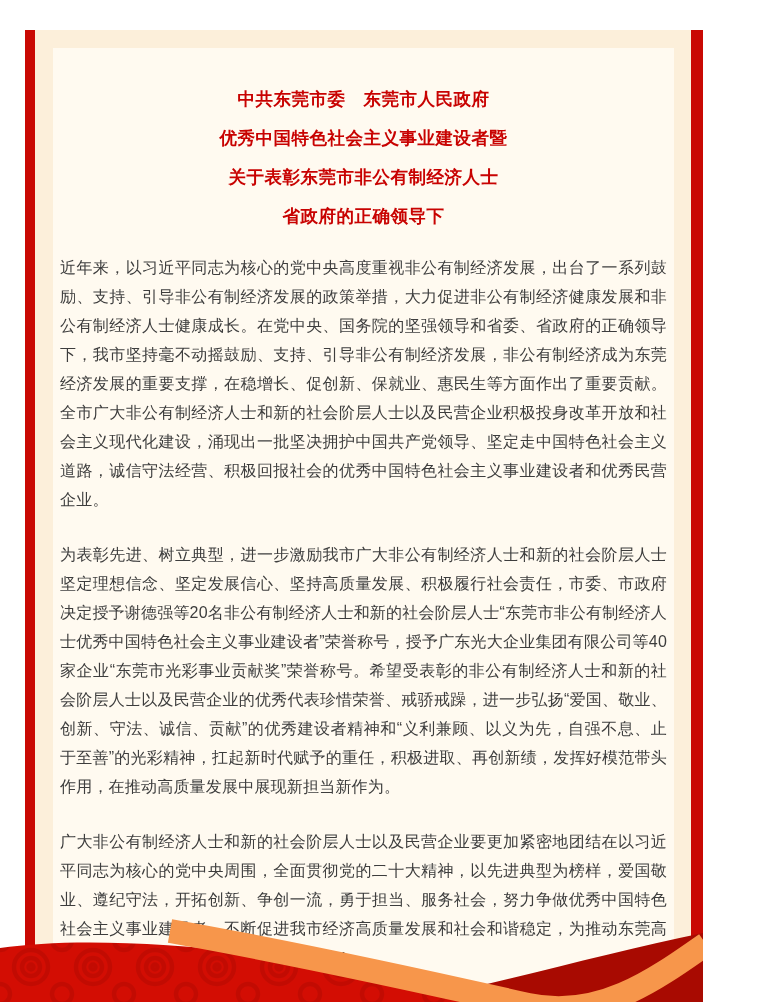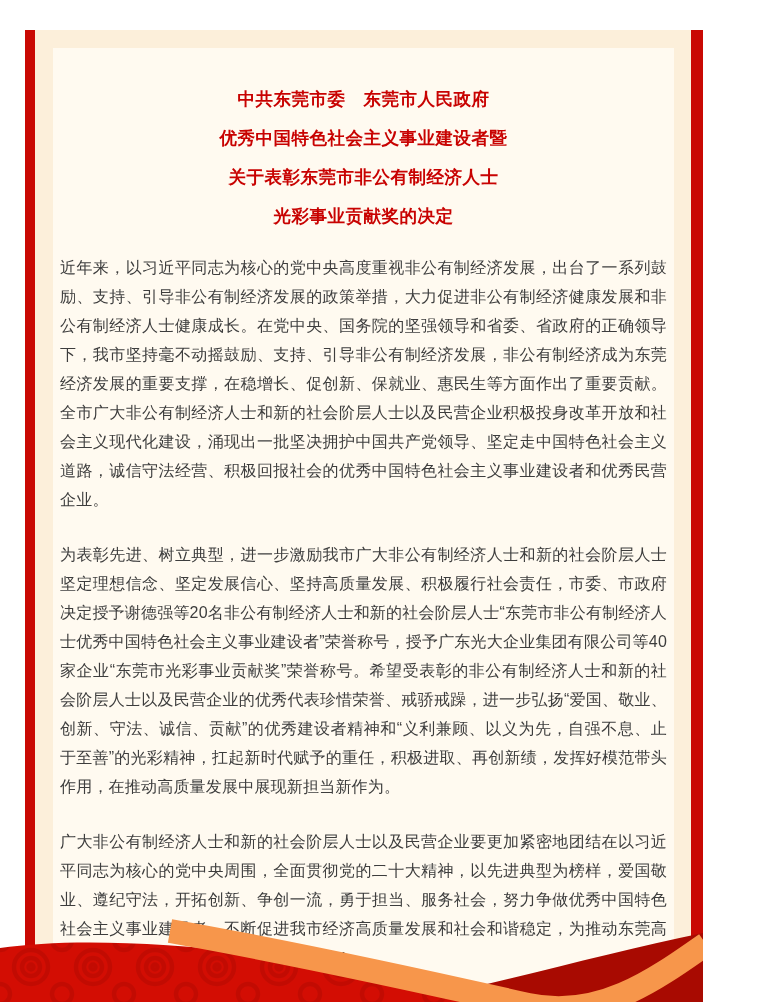--- a/index.html
+++ b/index.html
@@ -47,21 +47,21 @@
 
   <div class="banner">
     <div class="outer-card">
       <div class="inner-card">
         <div class="content">
 
           <div>
             <div class="title-line">中共东莞市委　东莞市人民政府</div>
             <div class="title-line">优秀中国特色社会主义事业建设者暨</div>
             <div class="title-line">关于表彰东莞市非公有制经济人士</div>
-            <div class="title-line">光彩事业贡献奖的决定</div>
+            <div class="title-line">省政府的正确领导下</div>
           </div>
 
           <div class="doc-body">
             <p class="para">近年来，以习近平同志为核心的党中央高度重视非公有制经济发展，出台了一系列鼓励、支持、引导非公有制经济发展的政策举措，大力促进非公有制经济健康发展和非公有制经济人士健康成长。在党中央、国务院的坚强领导和省委、省政府的正确领导下，我市坚持毫不动摇鼓励、支持、引导非公有制经济发展，非公有制经济成为东莞经济发展的重要支撑，在稳增长、促创新、保就业、惠民生等方面作出了重要贡献。全市广大非公有制经济人士和新的社会阶层人士以及民营企业积极投身改革开放和社会主义现代化建设，涌现出一批坚决拥护中国共产党领导、坚定走中国特色社会主义道路，诚信守法经营、积极回报社会的优秀中国特色社会主义事业建设者和优秀民营企业。</p>
             <p class="para">为表彰先进、树立典型，进一步激励我市广大非公有制经济人士和新的社会阶层人士坚定理想信念、坚定发展信心、坚持高质量发展、积极履行社会责任，市委、市政府决定授予谢德强等20名非公有制经济人士和新的社会阶层人士“东莞市非公有制经济人士优秀中国特色社会主义事业建设者”荣誉称号，授予广东光大企业集团有限公司等40家企业“东莞市光彩事业贡献奖”荣誉称号。希望受表彰的非公有制经济人士和新的社会阶层人士以及民营企业的优秀代表珍惜荣誉、戒骄戒躁，进一步弘扬“爱国、敬业、创新、守法、诚信、贡献”的优秀建设者精神和“义利兼顾、以义为先，自强不息、止于至善”的光彩精神，扛起新时代赋予的重任，积极进取、再创新绩，发挥好模范带头作用，在推动高质量发展中展现新担当新作为。</p>
             <p class="para">广大非公有制经济人士和新的社会阶层人士以及民营企业要更加紧密地团结在以习近平同志为核心的党中央周围，全面贯彻党的二十大精神，以先进典型为榜样，爱国敬业、遵纪守法，开拓创新、争创一流，勇于担当、服务社会，努力争做优秀中国特色社会主义事业建设者，不断促进我市经济高质量发展和社会和谐稳定，为推动东莞高质量发展再上新台阶作出新的更大贡献！</p>
           </div>
 
         </div>
       </div>

